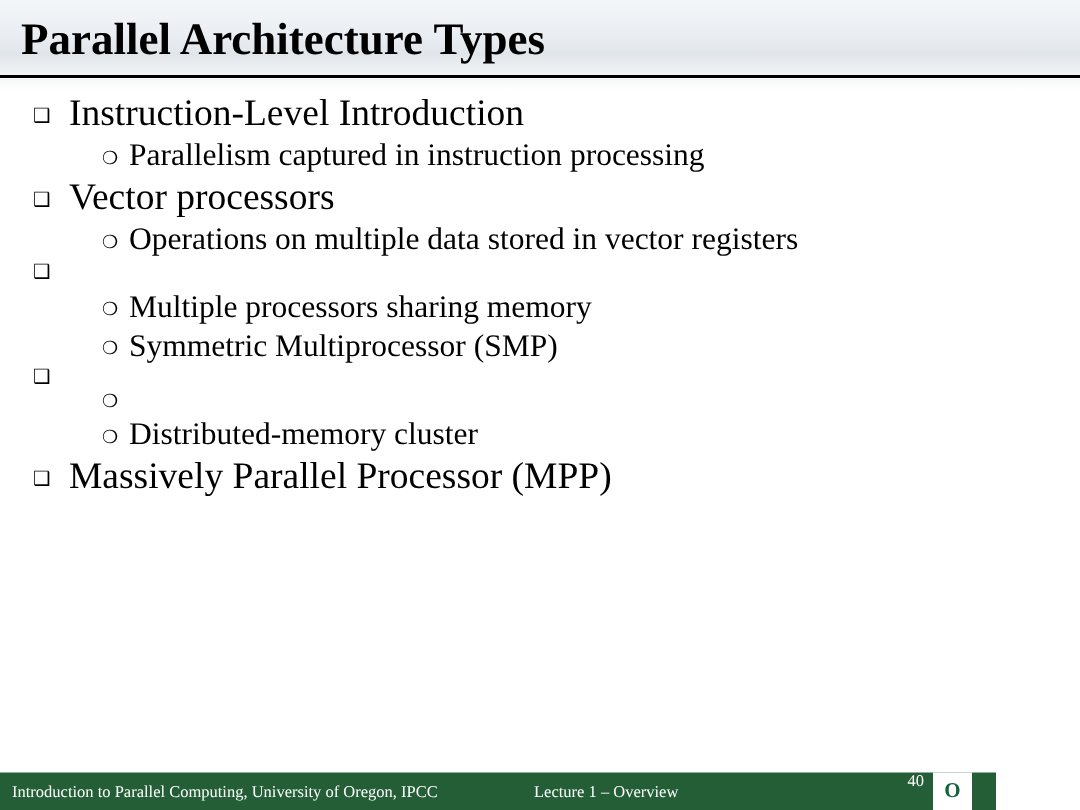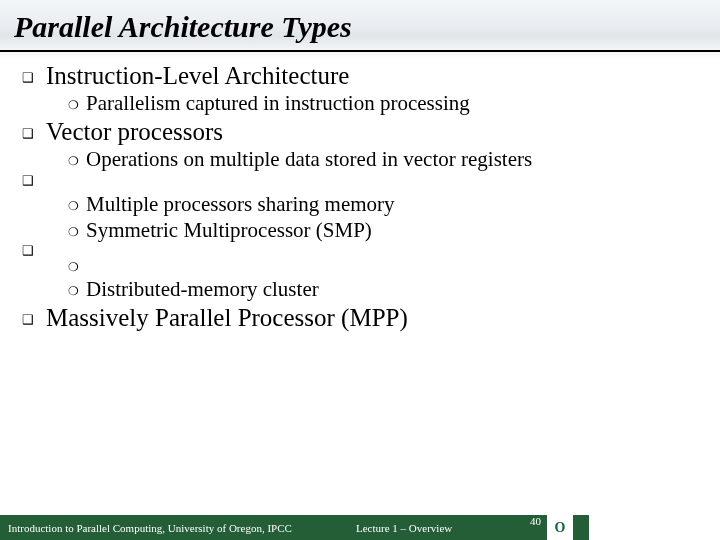--- a/index.html
+++ b/index.html
@@ -13,21 +13,20 @@
   }
   .header-bg {
     position: absolute;
     top: 0; left: 0;
     width: 720px; height: 60px;
     background: linear-gradient(to bottom, #e8eef3 0%, #d4dde5 40%, #c2ccd4 60%, #ffffff 100%);
     opacity: 0.5;
   }
   .title {
     position: relative;
-    font-style: italic;
     font-weight: bold;
     font-size: 30px;
     padding: 10px 0 6px 14px;
     border-bottom: 2px solid #000;
     color: #000;
   }
   .content {
     position: relative;
     padding: 10px 18px 0 22px;
     color: #000;
@@ -60,21 +59,21 @@
   .m-bullet {
     font-size: 12px;
     width: 18px;
     flex-shrink: 0;
     position: relative;
     top: -1px;
   }
   .footer {
     position: absolute;
     bottom: 0; left: 0;
-    width: 589px;
+    width: 664px;
     height: 25px;
     background: #245e36;
     color: #fff;
     font-size: 11px;
     display: flex;
     align-items: center;
   }
   .footer-left {
     padding-left: 8px;
     flex: 1;
@@ -116,21 +115,21 @@
 
 <div class="header-bg"></div>
 
 <div class="title">Parallel Architecture Types</div>
 
 <div class="content">
 
   <div class="top-item">
     <div class="top-line">
       <span class="q-bullet">❑</span>
-      <span>Instruction-Level Architecture</span>
+      <span>Instruction-Level Introduction</span>
     </div>
     <div class="sub">
       <div class="sub-line">
         <span class="m-bullet">❍</span>
         <span>Parallelism captured in instruction processing</span>
       </div>
     </div>
   </div>
 
   <div class="top-item">

